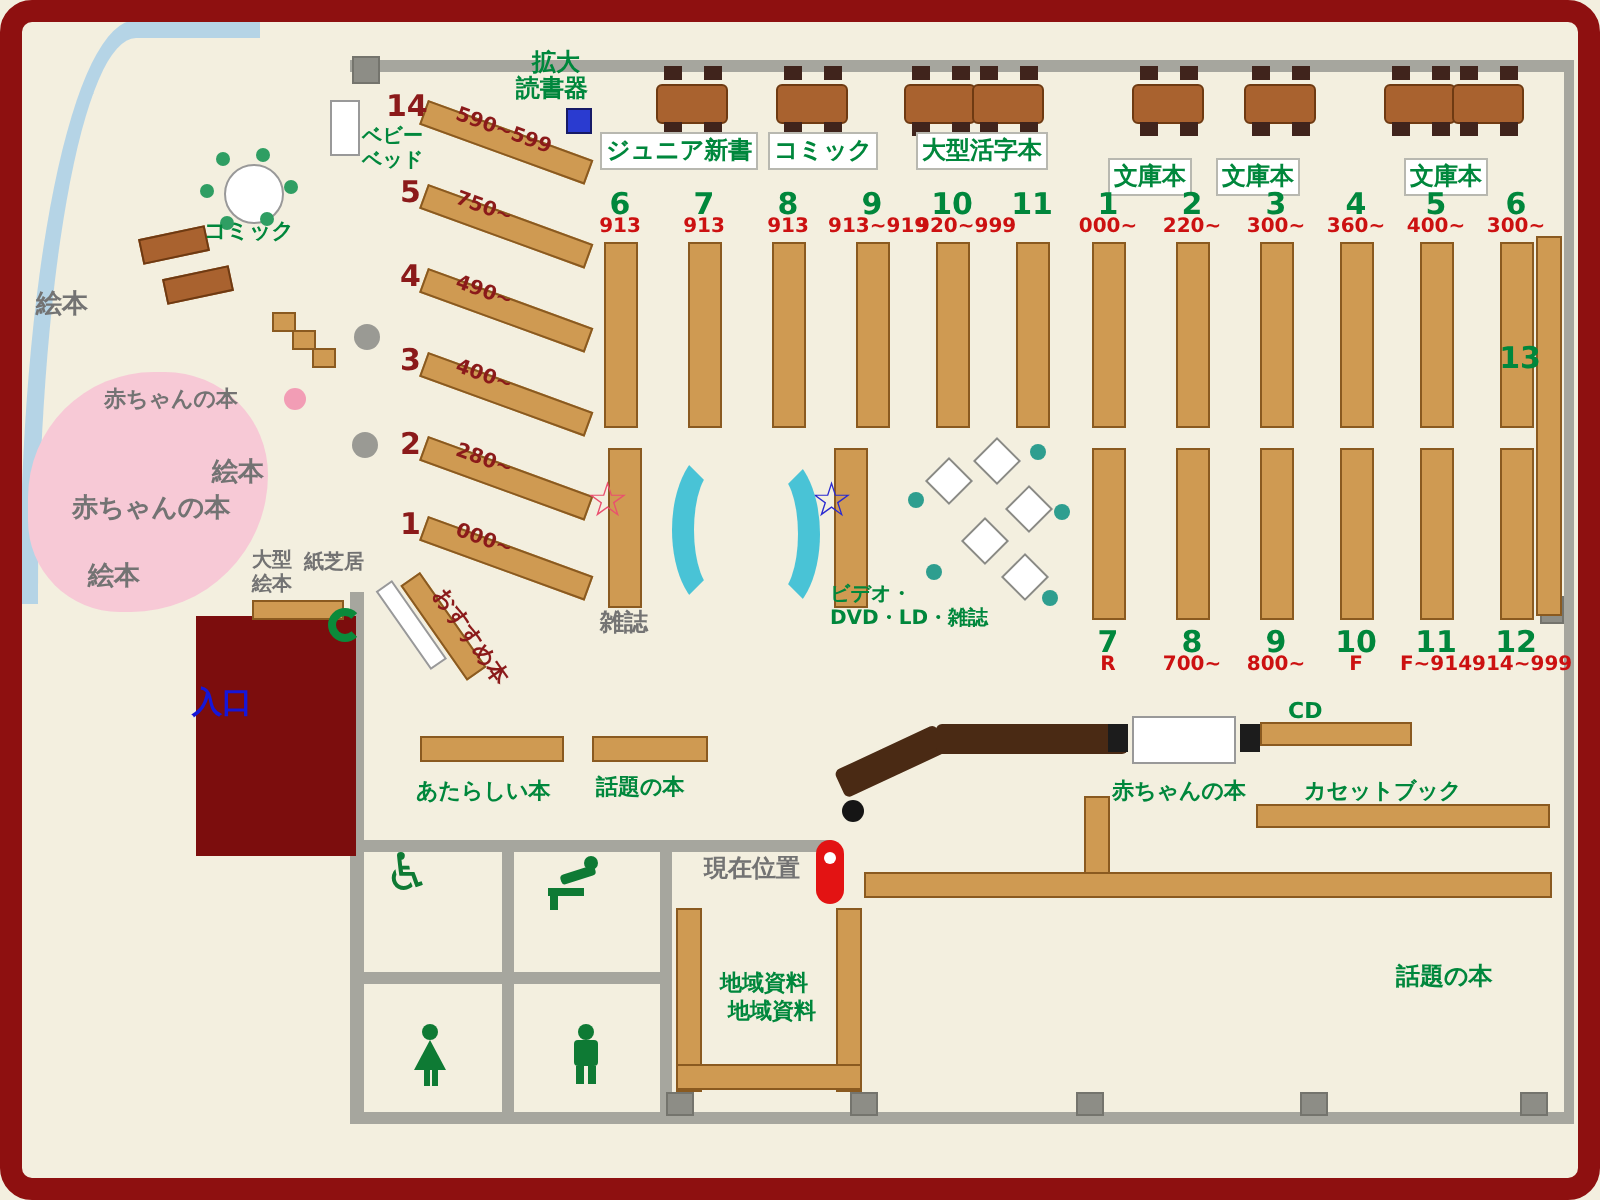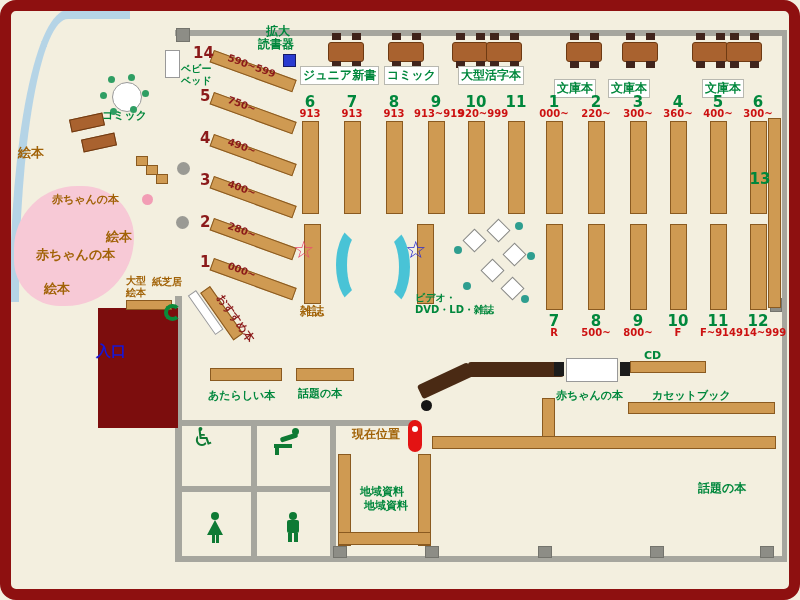--- a/index.html
+++ b/index.html
@@ -1,19 +1,19 @@
 <!DOCTYPE html>
 <html><head>
 <meta charset="utf-8">
 <style>
   html,body{margin:0;padding:0;background:#fff}
   #map{position:relative;width:800px;height:600px;background:#f3efdf;font-family:"DejaVu Sans","Liberation Sans",sans-serif;overflow:hidden}
   #map *{position:absolute;box-sizing:border-box}
   .lbl{font-weight:bold;white-space:nowrap;line-height:1.05}
-  .red{color:#a16207}.green{color:#00873c}.blue{color:#1616d9}.maroon{color:#8b1a1a}
+  .red{color:#737373}.green{color:#00873c}.blue{color:#1616d9}.maroon{color:#8b1a1a}
   .f10{font-size:10px}.f11{font-size:11px}.f12{font-size:12px}.f13{font-size:13px}.f15{font-size:15px}
   .shelf{background:#cf9a52;border:1px solid #8a5a20}
   .wall{background:#a6a69e}
   .pillar{background:#8d8d86;border:1px solid #74746d}
   .whitebox{background:#fff;border:1px solid #999}
   .dot{border-radius:50%}
   .desk{width:36px;height:20px;background:#a9622f;border:1px solid #6e3a12;border-radius:3px}
   .desk::before{content:"";position:absolute;left:3px;top:-10px;width:9px;height:7px;background:#40241c;box-shadow:20px 0 0 #40241c,0 28px 0 #40241c,20px 28px 0 #40241c}
   .num{width:24px;text-align:center;font-weight:bold;color:#00873c;font-size:15px}
   .rng{width:44px;text-align:center;font-weight:bold;color:#cc1111;font-size:10px}
@@ -162,21 +162,21 @@
   <div class="rng" style="left:696px;top:108px">400~</div>
   <div class="vshelf" style="left:750px;top:121px;height:93px"></div>
   <div class="num" style="left:746px;top:93px">6</div>
   <div class="rng" style="left:736px;top:108px">300~</div>
 
   <div class="vshelf" style="left:546px;top:224px;height:86px"></div>
   <div class="num" style="left:542px;top:312px">7</div>
   <div class="rng" style="left:532px;top:327px">R</div>
   <div class="vshelf" style="left:588px;top:224px;height:86px"></div>
   <div class="num" style="left:584px;top:312px">8</div>
-  <div class="rng" style="left:574px;top:327px">500~</div>
+  <div class="rng" style="left:574px;top:327px">700~</div>
   <div class="vshelf" style="left:630px;top:224px;height:86px"></div>
   <div class="num" style="left:626px;top:312px">9</div>
   <div class="rng" style="left:616px;top:327px">800~</div>
   <div class="vshelf" style="left:670px;top:224px;height:86px"></div>
   <div class="num" style="left:666px;top:312px">10</div>
   <div class="rng" style="left:656px;top:327px">F</div>
   <div class="vshelf" style="left:710px;top:224px;height:86px"></div>
   <div class="num" style="left:706px;top:312px">11</div>
   <div class="rng" style="left:696px;top:327px">F~914</div>
   <div class="vshelf" style="left:750px;top:224px;height:86px"></div>

